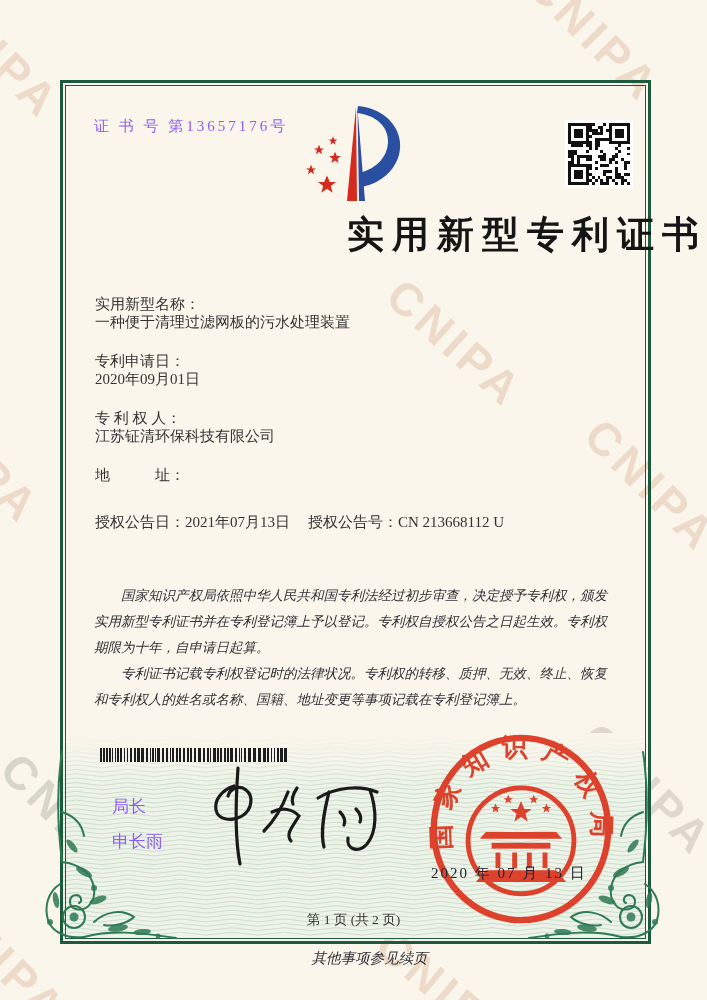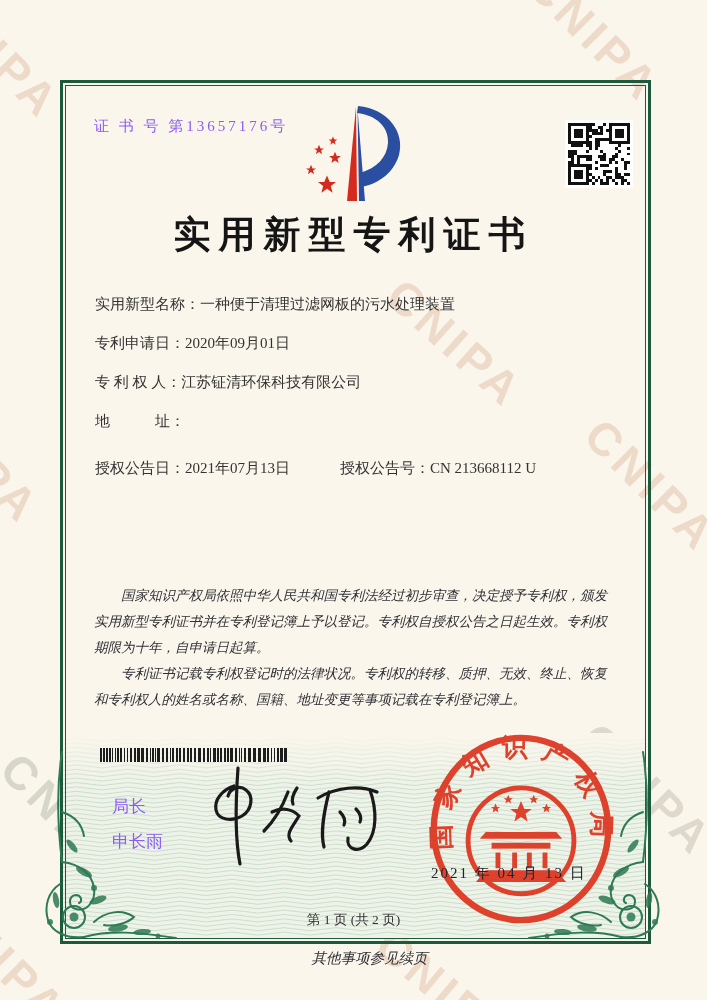--- a/index.html
+++ b/index.html
@@ -12,28 +12,28 @@
   
   .green-band{position:absolute;left:63px;top:733px;width:582px;height:205px;background:#eef3e9;}
   .band-fade{position:absolute;left:0;top:0;width:100%;height:52px;
              background:linear-gradient(#fbf6ec,rgba(251,246,236,0));}
   
   .frame{position:absolute;left:60px;top:80px;width:585px;height:858px;border:3px solid #1c5a3d;}
   .frame::after{content:"";position:absolute;inset:2px;border:1px solid #1c5a3d;}
   .cert-number{position:absolute;left:94px;top:117px;font-size:15px;letter-spacing:3px;color:#8b5cf6;}
   .logo{position:absolute;left:291px;top:101px;}
   .qr{position:absolute;left:565px;top:120px;background:#ffffff;padding:3px;line-height:0;}
-  .title{position:absolute;left:0;top:210px;width:100%;text-align:center;font-size:37px;
+  .title{position:absolute;left:0;top:210px;width:100%;text-align:right;font-size:37px;
          font-weight:bold;letter-spacing:8px;color:#151515;}
   .fields{position:absolute;left:95px;top:295px;width:528px;font-size:15px;color:#333;}
-  .field-row{display:flex;margin-bottom:21px;line-height:18px;}
+  .field-row{display:flex;margin-bottom:21px;line-height:18px;flex-direction:column;}
   .f-label{white-space:pre;flex:0 0 auto;}
   .f-value{white-space:pre-wrap;}
   .grant-row{display:flex;margin-top:29px;line-height:18px;}
-  .grant-col2{margin-left:50px;display:flex;}
+  .grant-col2{margin-left:18px;display:flex;}
   .paragraphs{position:absolute;left:94px;top:583px;width:524px;font-size:13.5px;font-style:italic;
               line-height:1.93;color:#2f2f35;}
   .paragraphs p{margin:0;text-indent:2em;}
   .barcode{position:absolute;left:100px;top:748px;line-height:0;}
   .corner{position:absolute;top:750px;width:140px;height:190px;color:#2e7a52;line-height:0;}
   .corner.left{left:38px;}
   .corner.right{left:527px;transform:scaleX(-1);}
   .signer{position:absolute;left:112px;top:789px;font-size:17px;color:#8b5cf6;}
   .signer div{line-height:35px;}
   .sig-svg{position:absolute;left:200px;top:756px;line-height:0;}
@@ -450,18 +450,18 @@
           <rect x="-26" y="12" width="5" height="16"></rect>
           <rect x="-9" y="12" width="5" height="16"></rect>
           <rect x="6" y="12" width="5" height="16"></rect>
           <rect x="22" y="12" width="5" height="16"></rect>
           <path d="M-46,42 L-36,30 L36,30 L46,42 Z"></path>
           <rect x="-18" y="33" width="36" height="9"></rect>
         </g>
       </g>
     </svg>
   </div>
-  <div class="seal-date">2021 年 04 月 13 日</div>
+  <div class="seal-date">2020 年 07 月 13 日</div>
 
   <div class="page-indicator">第 1 页 (共 2 页)</div>
   <div class="continuation">其他事项参见续页</div>
 
 </div>
 
 </body></html>

